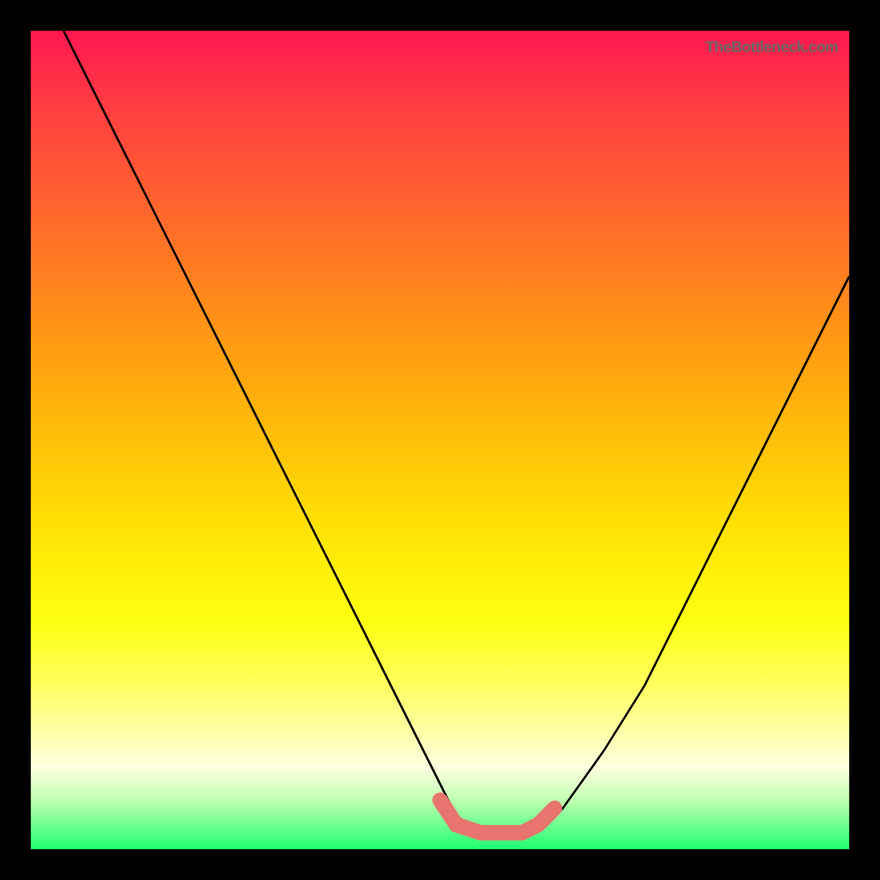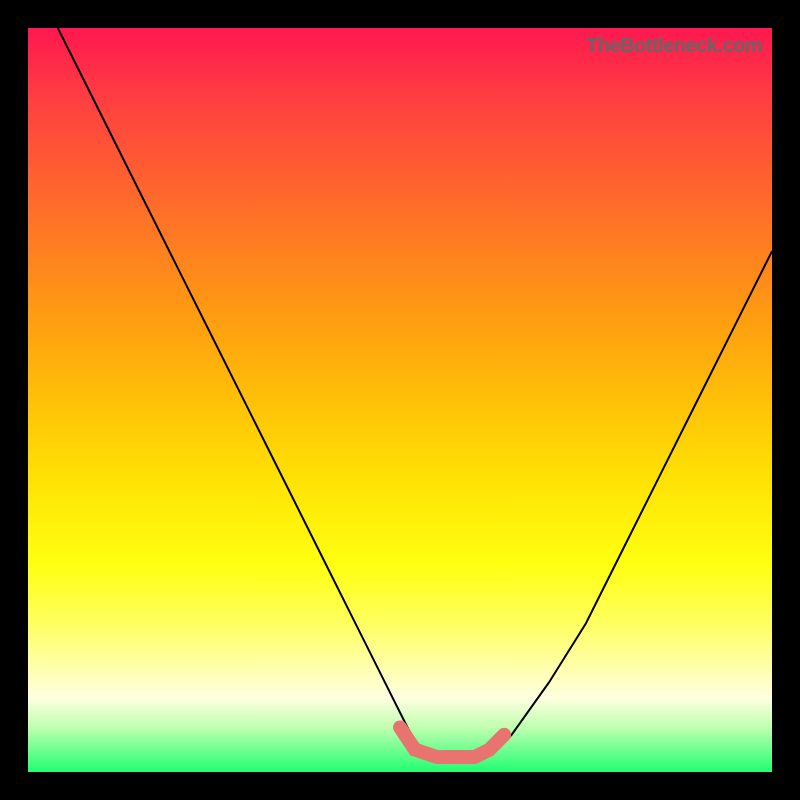--- a/index.html
+++ b/index.html
@@ -31,21 +31,21 @@
       #ffffe0 90%,
       #c0ffb0 94%,
       #20ff70 100%
     );
     overflow: hidden;
   }
   .watermark {
     position: absolute;
     top: 6px;
     right: 10px;
-    font-size: 20px;
+    font-size: 14px;
     font-weight: bold;
     color: #666;
     letter-spacing: -0.5px;
   }
   svg.curve {
     position: absolute;
     left: 0;
     top: 0;
     width: 744px;
     height: 744px;

